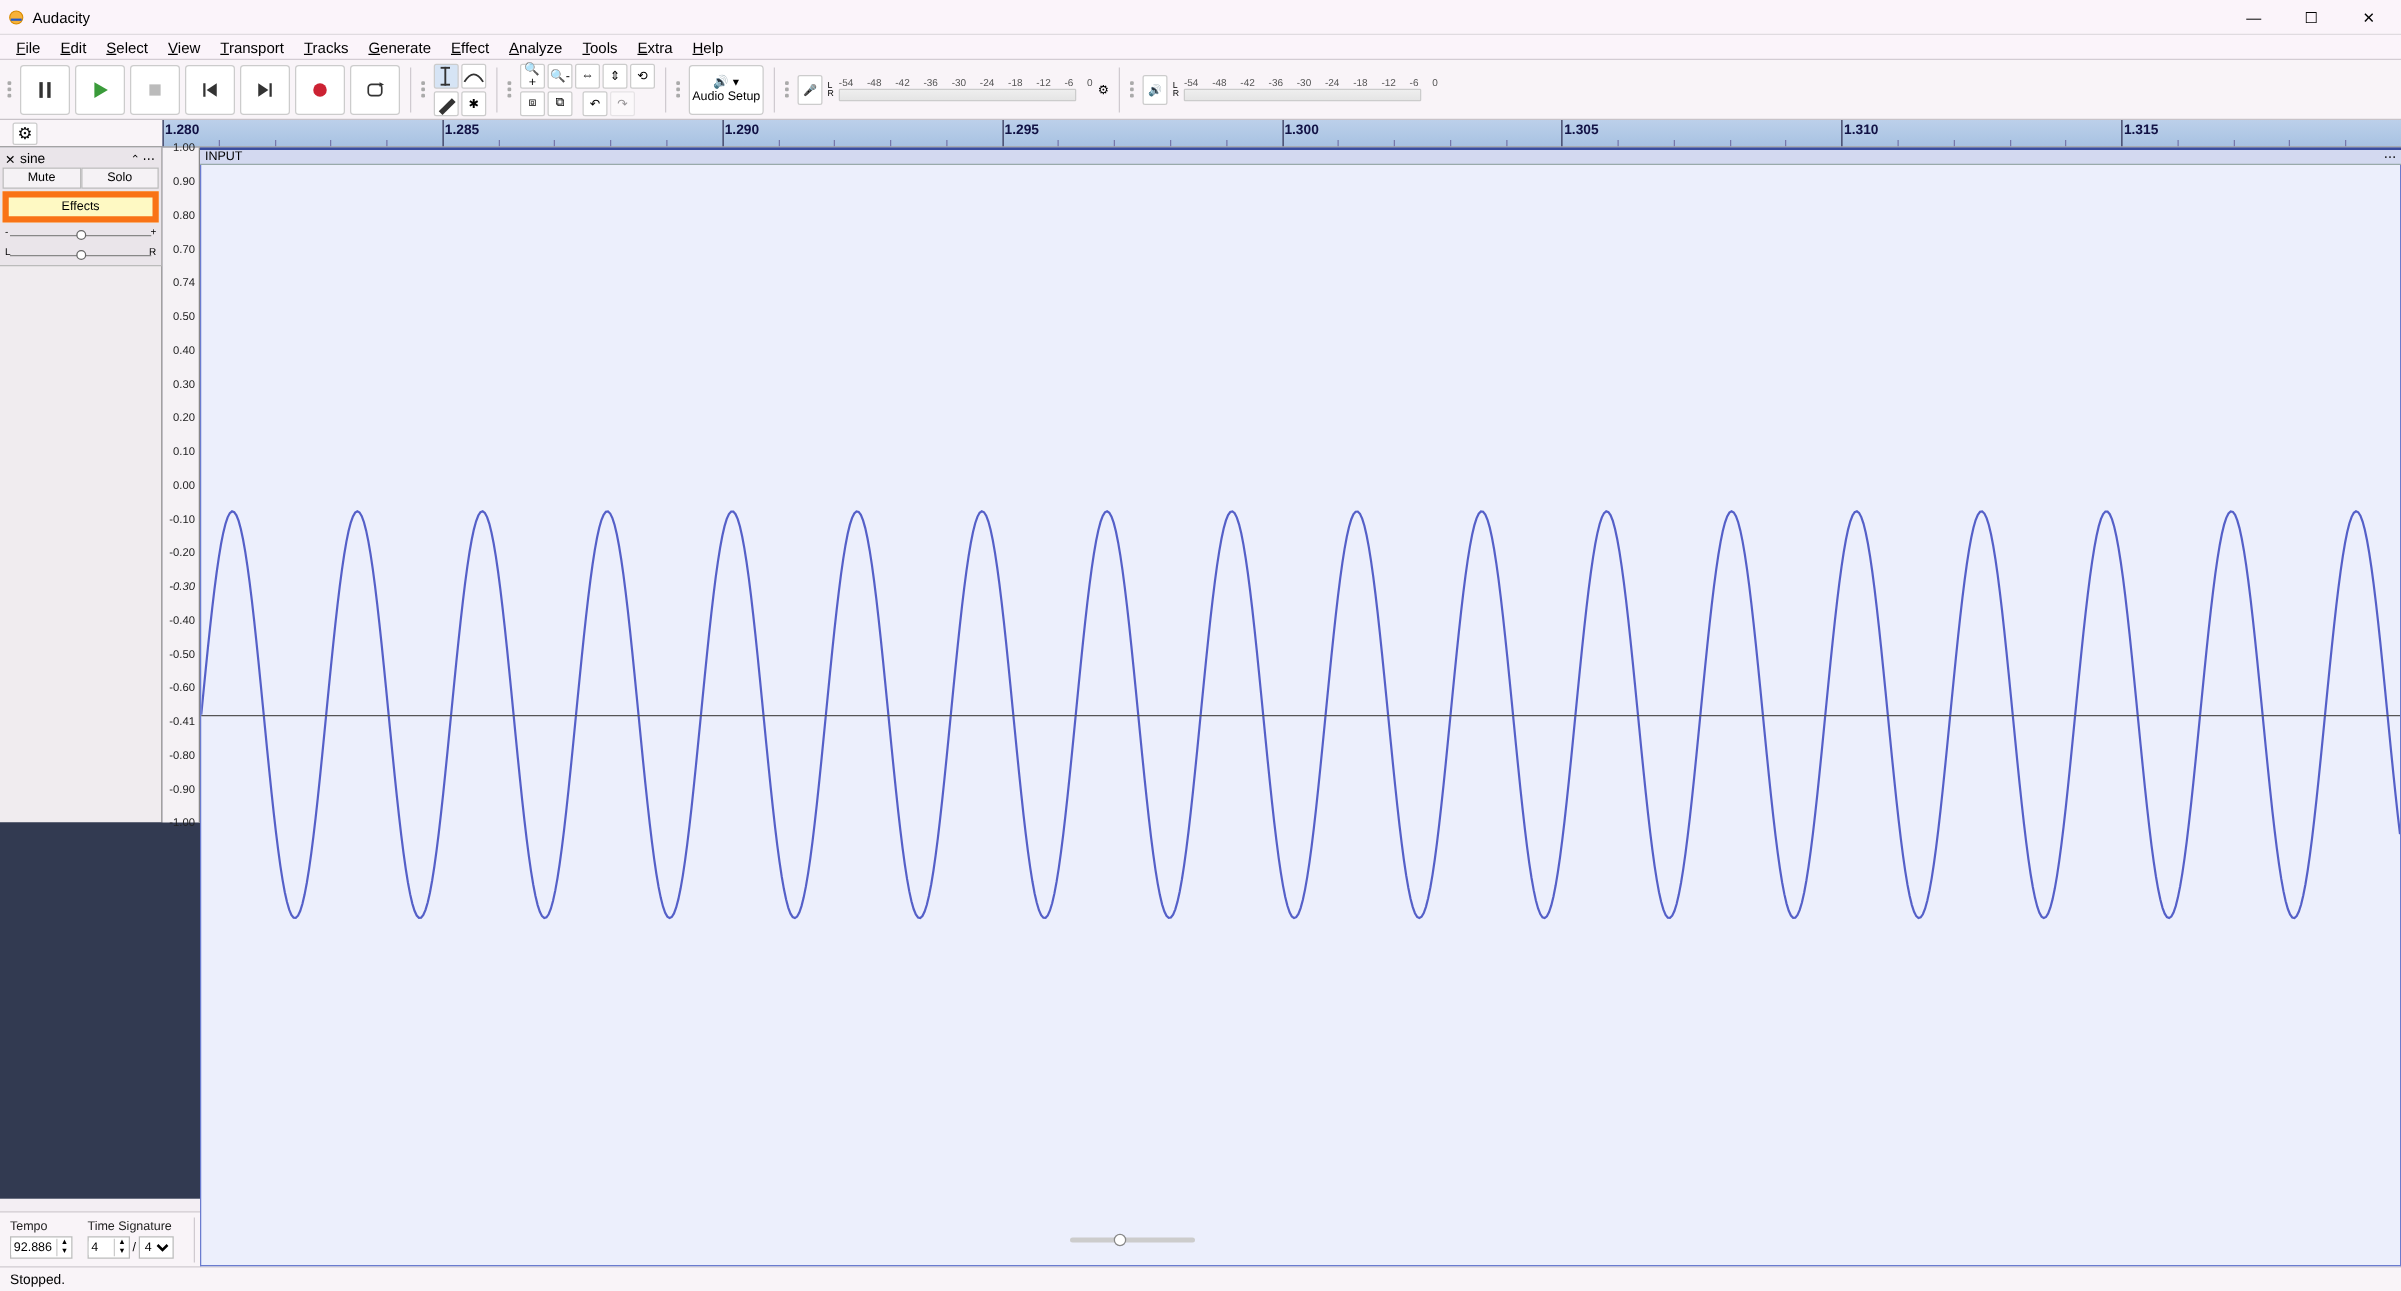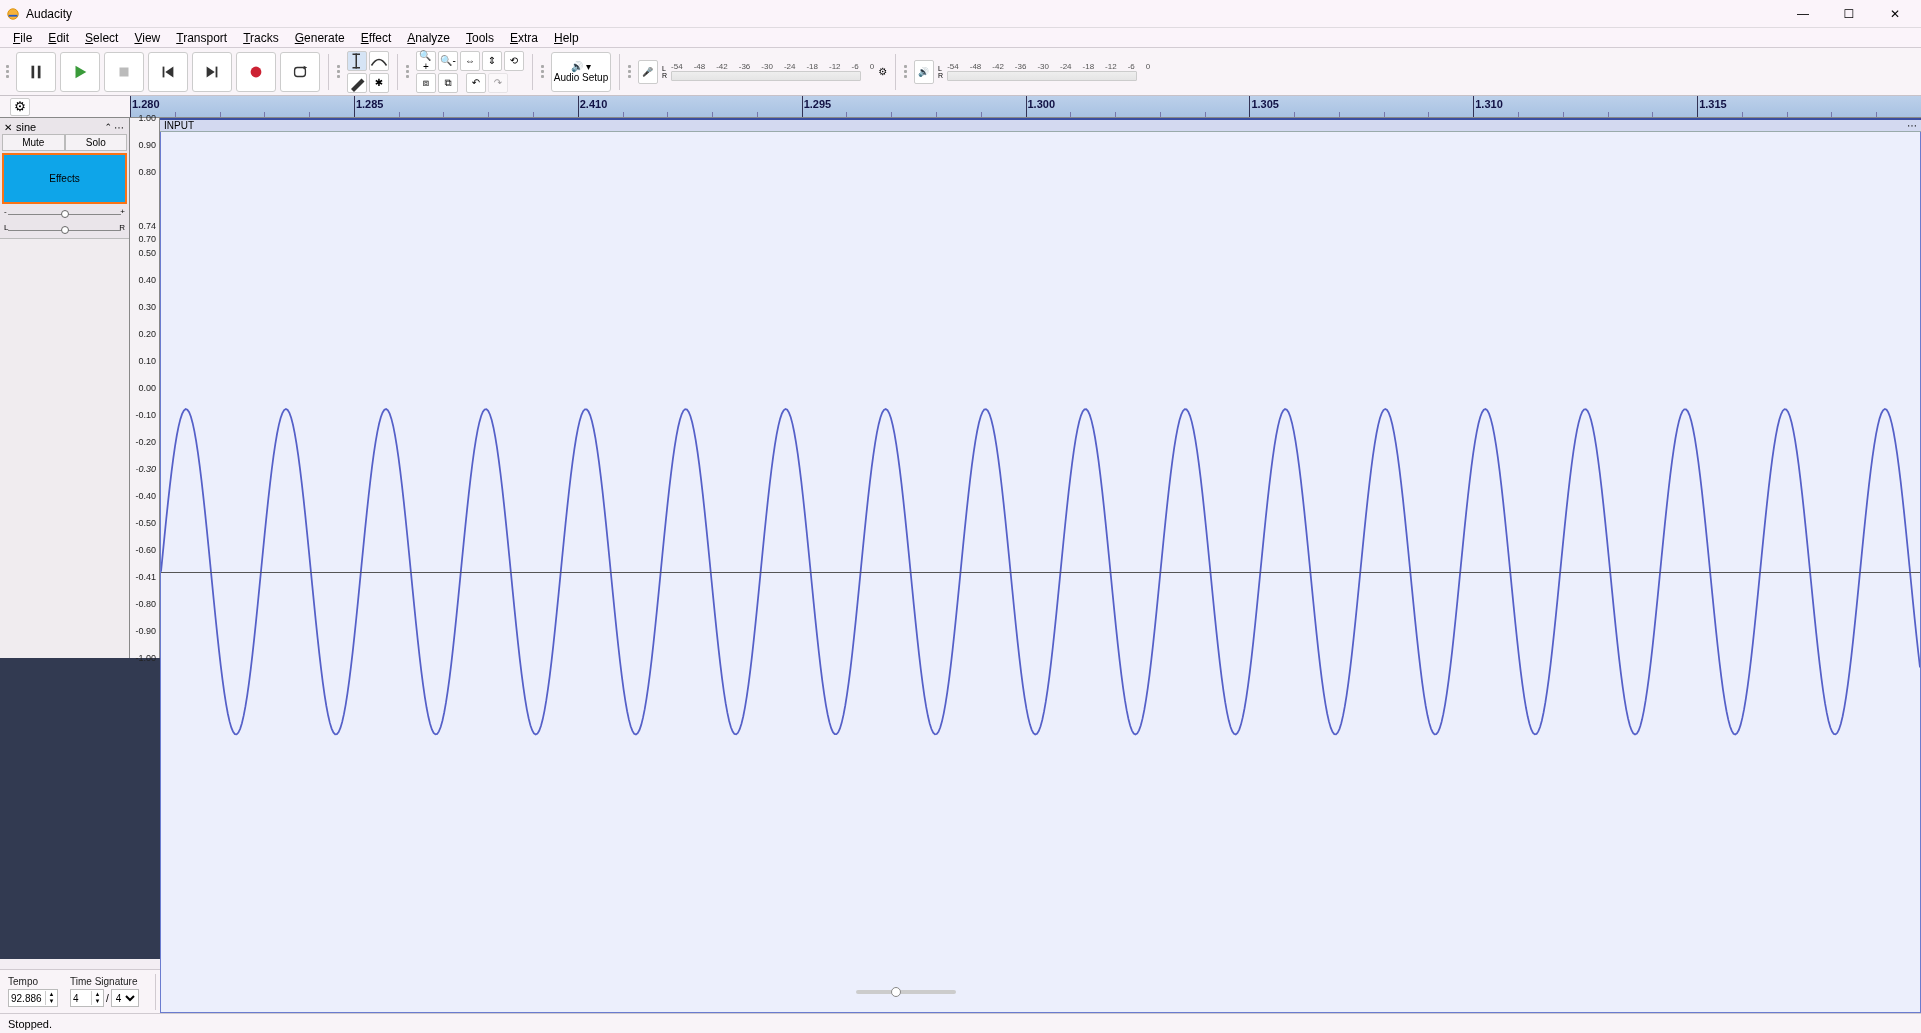--- a/index.html
+++ b/index.html
@@ -50,21 +50,21 @@
 .main { flex: 1; display: flex; min-height: 0; background: #323a51; }
 .track-panel { width: 130px; background: #f0ecef; border-right: 1px solid #888; display: flex; flex-direction: column; }
 .track-head { background: #eae5ea; border-bottom: 1px solid #bbb; padding: 2px; }
 .track-head-row { display: flex; align-items: center; gap: 2px; padding: 1px 2px; }
 .track-name { font-size: 11px; }
 .close-x { width: 10px; height: 10px; cursor: pointer; font-size: 10px; }
 .chevr { margin-left: auto; font-size: 9px; cursor: pointer; }
 .dots { font-size: 10px; cursor: pointer; letter-spacing: 1px; }
 .ms-row { display: flex; }
 .ms-btn { flex: 1; border: 1px solid #bbb; background: #f5f2f5; font-size: 10px; padding: 2px 0; cursor: pointer; text-align: center; }
-.fx-btn { border: 2px solid #f97316; background: #0ea5e9; font-size: 10px; padding: 18px 0; cursor: pointer; text-align: center; margin-top: 2px; }
+.fx-btn { border: 5px solid #f97316; background: #fef9c3; font-size: 10px; padding: 2px 0; cursor: pointer; text-align: center; margin-top: 2px; }
 .slider-row { position: relative; height: 12px; margin-top: 4px; }
 .slider-row .track-line { position: absolute; left: 6px; right: 6px; top: 50%; height: 1px; background: #888; }
 .slider-row .thumb { position: absolute; top: 2px; width: 8px; height: 8px; border: 1px solid #666; background: #fff; border-radius: 50%; left: 50%; transform: translateX(-50%); }
 .slider-row .lbl-l { position: absolute; left: 2px; top: -1px; font-size: 8px; }
 .slider-row .lbl-r { position: absolute; right: 2px; top: -1px; font-size: 8px; }
 
 
 .vruler { width: 30px; background: #f5f2f5; border-right: 1px solid #888; position: relative; font-size: 9px; color: #222; }
 .vruler .vlab { position: absolute; right: 3px; transform: translateY(-50%); }
 
@@ -316,21 +316,21 @@
       <div class="tick minor" style="left: 5%;"></div>
       <div class="tick minor" style="left: 7.5%;"></div>
       <div class="tick minor" style="left: 10%;"></div>
       <div class="tick" style="left: 12.5%;"></div>
       <div class="tick-label" style="left: calc(12.5% + 2px);">1.285</div>
       <div class="tick minor" style="left: 15%;"></div>
       <div class="tick minor" style="left: 17.5%;"></div>
       <div class="tick minor" style="left: 20%;"></div>
       <div class="tick minor" style="left: 22.5%;"></div>
       <div class="tick" style="left: 25%;"></div>
-      <div class="tick-label" style="left: calc(25% + 2px);">2.410</div>
+      <div class="tick-label" style="left: calc(25% + 2px);">1.290</div>
       <div class="tick minor" style="left: 27.5%;"></div>
       <div class="tick minor" style="left: 30%;"></div>
       <div class="tick minor" style="left: 32.5%;"></div>
       <div class="tick minor" style="left: 35%;"></div>
       <div class="tick" style="left: 37.5%;"></div>
       <div class="tick-label" style="left: calc(37.5% + 2px);">1.295</div>
       <div class="tick minor" style="left: 40%;"></div>
       <div class="tick minor" style="left: 42.5%;"></div>
       <div class="tick minor" style="left: 45%;"></div>
       <div class="tick minor" style="left: 47.5%;"></div>
@@ -390,21 +390,21 @@
               <div class="thumb"></div>
             <span class="lbl-r">R</span>
           </div>
         </div>
       </div>
 
       <div class="vruler" id="vruler">
           <div class="vlab" style="top: 0%;">1.00</div>
           <div class="vlab" style="top: 5%;">0.90</div>
           <div class="vlab" style="top: 10%;">0.80</div>
-          <div class="vlab" style="top: 15%; margin-top: 40px;">0.70</div>
+          <div class="vlab" style="top: 15%;">0.70</div>
           <div class="vlab" style="top: 20%;">0.74</div>
           <div class="vlab" style="top: 25%;">0.50</div>
           <div class="vlab" style="top: 30%;">0.40</div>
           <div class="vlab" style="top: 35%;">0.30</div>
           <div class="vlab" style="top: 40%;">0.20</div>
           <div class="vlab" style="top: 45%;">0.10</div>
           <div class="vlab" style="top: 50%;">0.00</div>
           <div class="vlab" style="top: 55%;">-0.10</div>
           <div class="vlab" style="top: 60%;">-0.20</div>
           <div class="vlab" style="top: 65%; font-style: italic;">-0.30</div>

